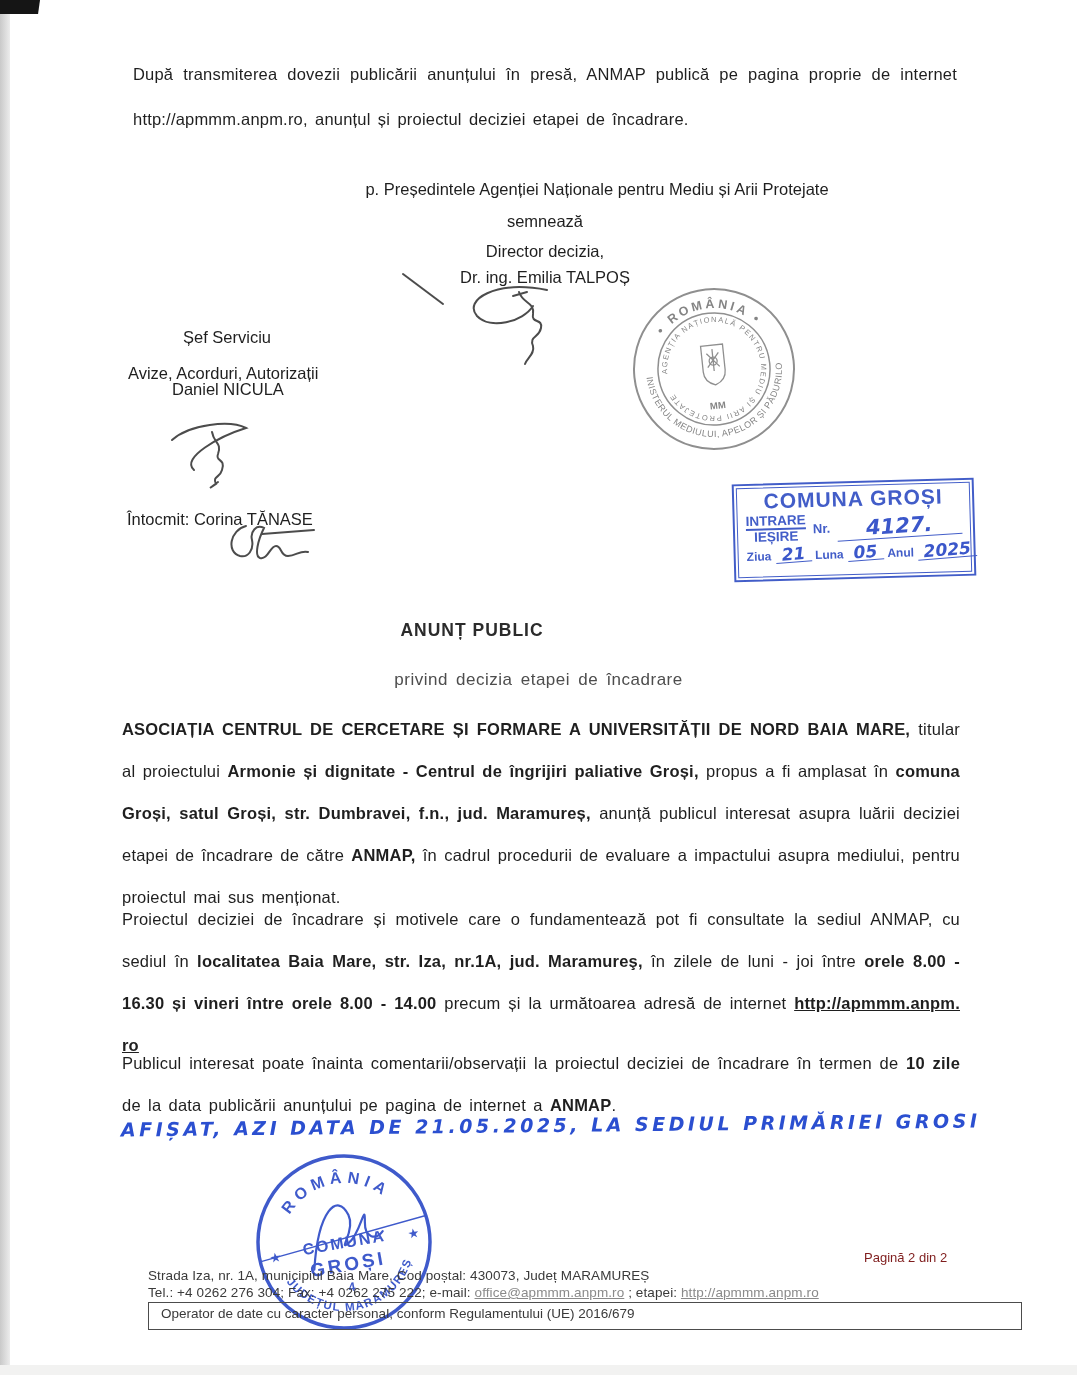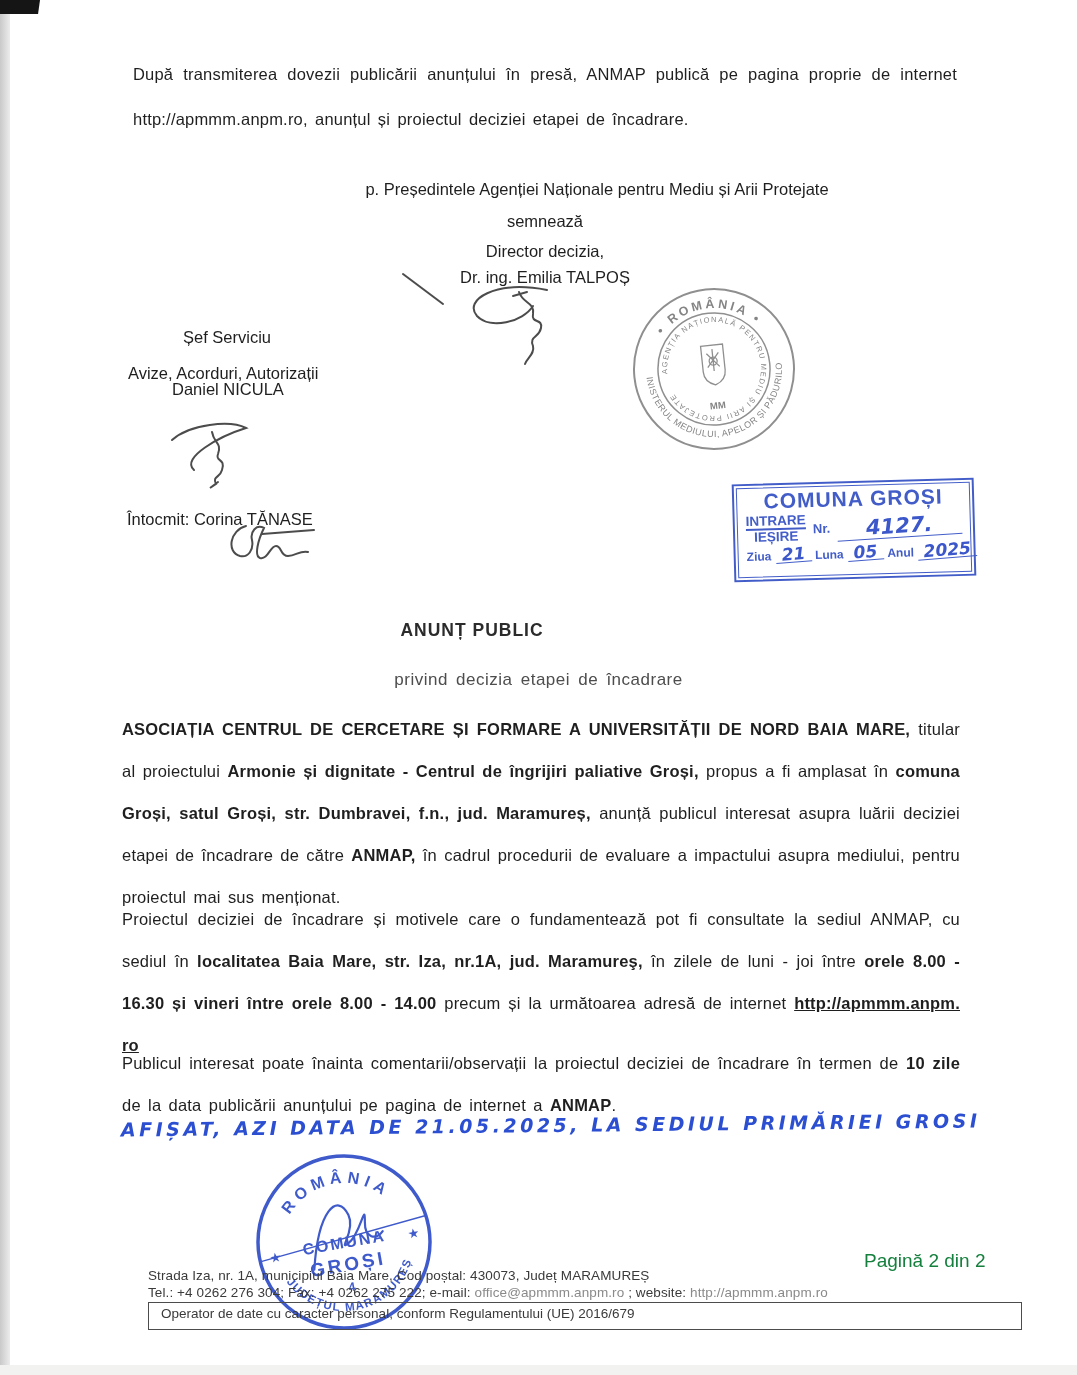--- a/index.html
+++ b/index.html
@@ -46,24 +46,24 @@
   .inout .out{font-size:13.5px;font-weight:700;}
   .nr-label{font-size:13px;font-weight:700;}
   .nr-value{flex:1;border-bottom:1.5px solid #3350c4;font-size:21px;text-align:center;
     transform:rotate(-2deg);line-height:22px;}
   .registry-row3{display:flex;align-items:flex-end;gap:4px;margin-top:2px;font-size:12px;
     font-weight:700;}
   .registry-row3 .hw{font-size:17px;line-height:16px;border-bottom:1px solid #3350c4;
     padding:0 6px;transform:rotate(-3deg);}
 
   .footer-text{font-size:13.5px;color:#3a3a3a;letter-spacing:.1px;}
-  .footer-link{color:#8a8a8a;text-align:center;}
+  .footer-link{color:#8a8a8a;text-decoration:underline;text-align:center;}
   .gdpr-box{border:1px solid #4c4c4c;padding:3px 12px 8px 12px;font-size:13.5px;
     color:#3a3a3a;width:848px;}
-  .page-num{font-size:19px;color:#15803d;}
+  .page-num{font-size:13px;color:#7f1d1d;}
 
   svg text{font-family:"Liberation Sans","DejaVu Sans",sans-serif;}
 </style>
 </head>
 <body>
 
 <div class="page">
 
   <div class="scan-edge"></div>
   <div class="corner-mark"></div>
@@ -190,20 +190,20 @@
       <path d="M 6,97 L 178,80" stroke-width="1.4"></path>
       <path d="M 58,114 C 72,56 94,42 101,66 C 106,83 84,100 96,94 C 110,87 120,54 116,76 C 113,92 124,96 132,88" stroke-width="2.2"></path>
     </g>
   </svg>
 
   <div class="abs page-num" style="left:864px;top:1250px;">Pagină 2 din 2</div>
 
   <div class="abs footer-text" style="left:148px;top:1268px;width:860px;">Strada Iza, nr. 1A, municipiul Baia Mare, Cod poștal: 430073, Județ MARAMUREȘ</div>
 
   <div class="abs footer-text" style="left:148px;top:1285px;width:880px;">
-    <span>Tel.: +4 0262 276 304;  Fax: +4 0262 275 222; e-mail: </span><span class="footer-link">office@apmmm.anpm.ro</span><span> ; website: </span><span class="footer-link">http://apmmm.anpm.ro</span>
+    <span>Tel.: +4 0262 276 304;  Fax: +4 0262 275 222; e-mail: </span><span class="footer-link">office@apmmm.anpm.ro</span><span> ; etapei: </span><span class="footer-link">http://apmmm.anpm.ro</span>
   </div>
 
   <div class="abs gdpr-box" style="left:148px;top:1302px;">
     <span>Operator de date cu caracter personal, conform Regulamentului (UE) 2016/679</span>
   </div>
 
 </div>
 
 </body></html>

